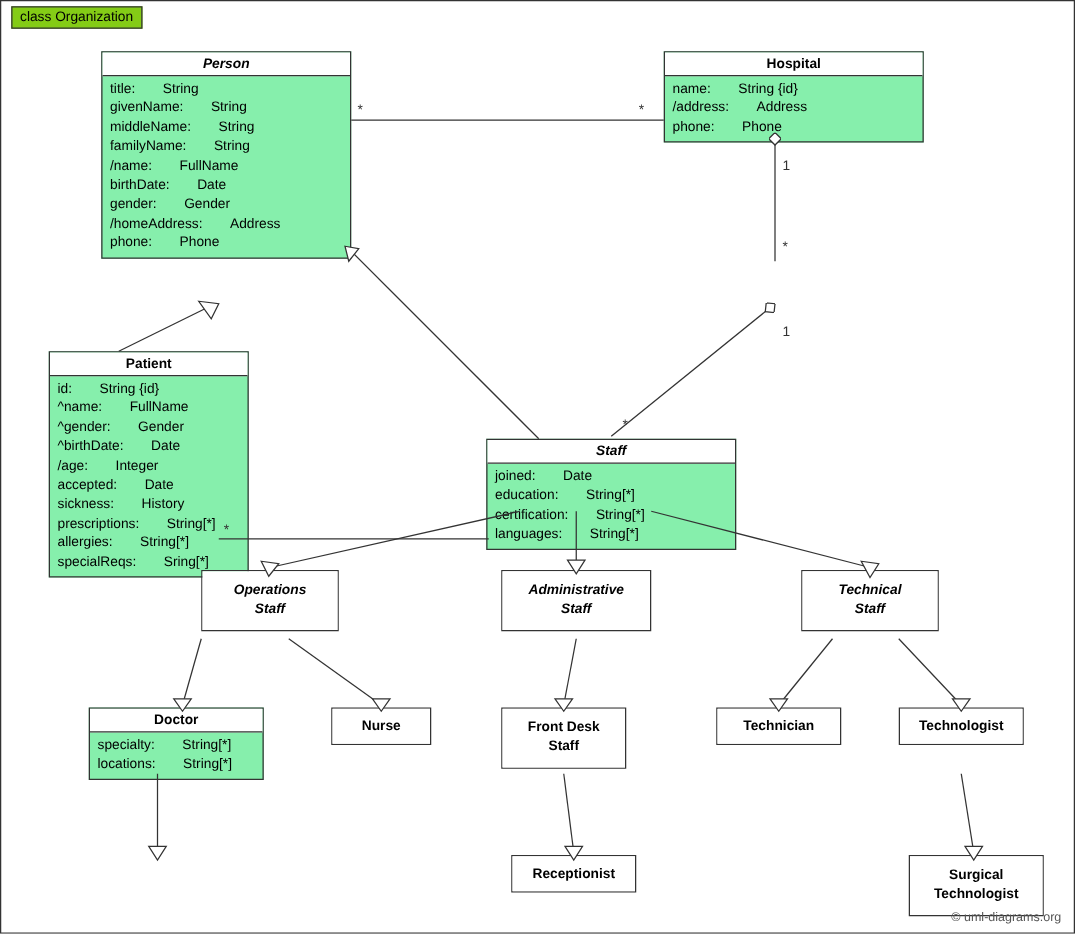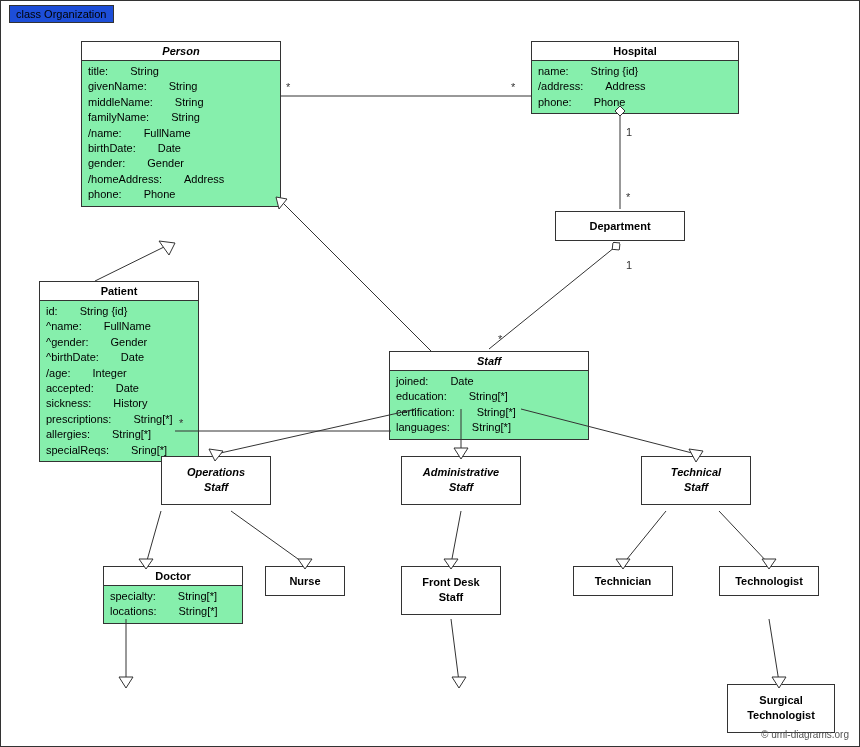--- a/index.html
+++ b/index.html
@@ -19,21 +19,21 @@
       background: #fff;
       border: 1px solid #333;
     }
     .diagram-title {
       position: absolute;
       top: 4px;
       left: 8px;
       border: 1px solid #333;
       padding: 2px 6px;
       font-size: 11px;
-      background: #1d4ed8;
+      background: #84cc16;
     }
     .uml-box {
       position: absolute;
       border: 1px solid #333;
       background: #86efac;
       text-align: left;
     }
     .uml-box .box-title {
       text-align: center;
       font-weight: bold;
@@ -132,23 +132,20 @@
           <span class="attr-name">/address:</span>
           <span class="attr-type">Address</span>
         </div>
       <div class="attr-row">
           <span class="attr-name">phone:</span>
           <span class="attr-type">Phone</span>
         </div>
     </div>
   </div>
 
-  <div class="uml-box" style="left:554px; top:210px; width:130px; text-align:center;">
-    <div class="box-title" style="border-bottom:none; padding: 8px 6px;">Department</div>
-  </div>
 
   <div class="uml-box" style="left:14px; top:280px; width:160px;margin-left:24px;">
     <div class="box-title">Patient</div>
     <div class="box-attrs">
       <div class="attr-row">
           <span class="attr-name">id:</span>
           <span class="attr-type">String {id}</span>
         </div>
       <div class="attr-row">
           <span class="attr-name">^name:</span>
@@ -222,21 +219,21 @@
       <em>Administrative<br>Staff</em>
     </div>
   </div>
 
   <div class="uml-box" style="left:640px; top:455px; width:110px; text-align:center;">
     <div class="box-title italic" style="border-bottom:none; padding:8px 4px; line-height:1.4;">
       <em>Technical<br>Staff</em>
     </div>
   </div>
 
-  <div class="uml-box" style="left:70px; top:565px; width:140px;margin-left:32px;">
+  <div class="uml-box" style="left:70px; top:565px; width:140px;">
     <div class="box-title">Doctor</div>
     <div class="box-attrs">
       <div class="attr-row">
           <span class="attr-name">specialty:</span>
           <span class="attr-type">String[*]</span>
         </div>
       <div class="attr-row">
           <span class="attr-name">locations:</span>
           <span class="attr-type">String[*]</span>
         </div>
@@ -255,20 +252,23 @@
 
   <div class="uml-box" style="left:572px; top:565px; width:100px; text-align:center;">
     <div class="box-title" style="border-bottom:none; padding:8px 4px;">Technician</div>
   </div>
 
   <div class="uml-box" style="left:718px; top:565px; width:100px; text-align:center;">
     <div class="box-title" style="border-bottom:none; padding:8px 4px;">Technologist</div>
   </div>
 
 
+  <div class="uml-box" style="left:408px; top:683px; width:100px; text-align:center;">
+    <div class="box-title" style="border-bottom:none; padding:8px 4px;">Receptionist</div>
+  </div>
 
   <div class="uml-box" style="left:726px; top:683px; width:108px; text-align:center;">
     <div class="box-title" style="border-bottom:none; padding:8px 4px; line-height:1.4;">
       Surgical<br>Technologist
     </div>
   </div>
 
   <div class="copyright">© uml-diagrams.org</div>
 
   <svg id="arrows-svg">

